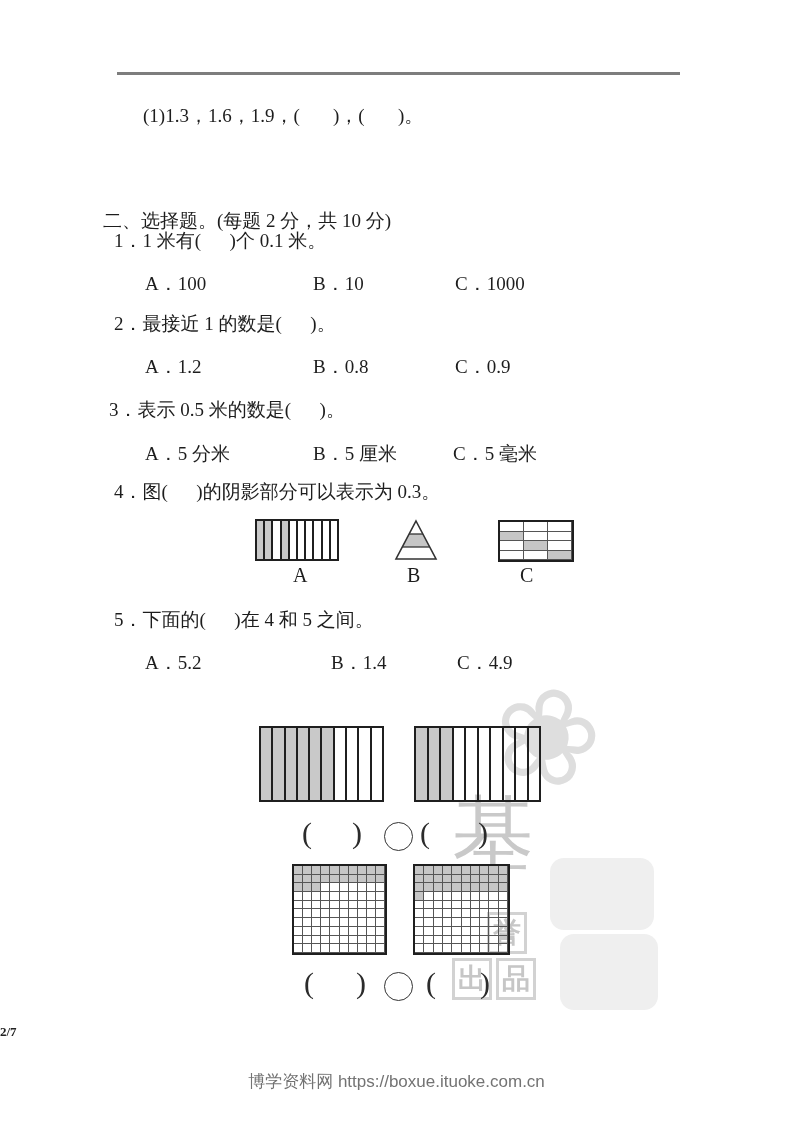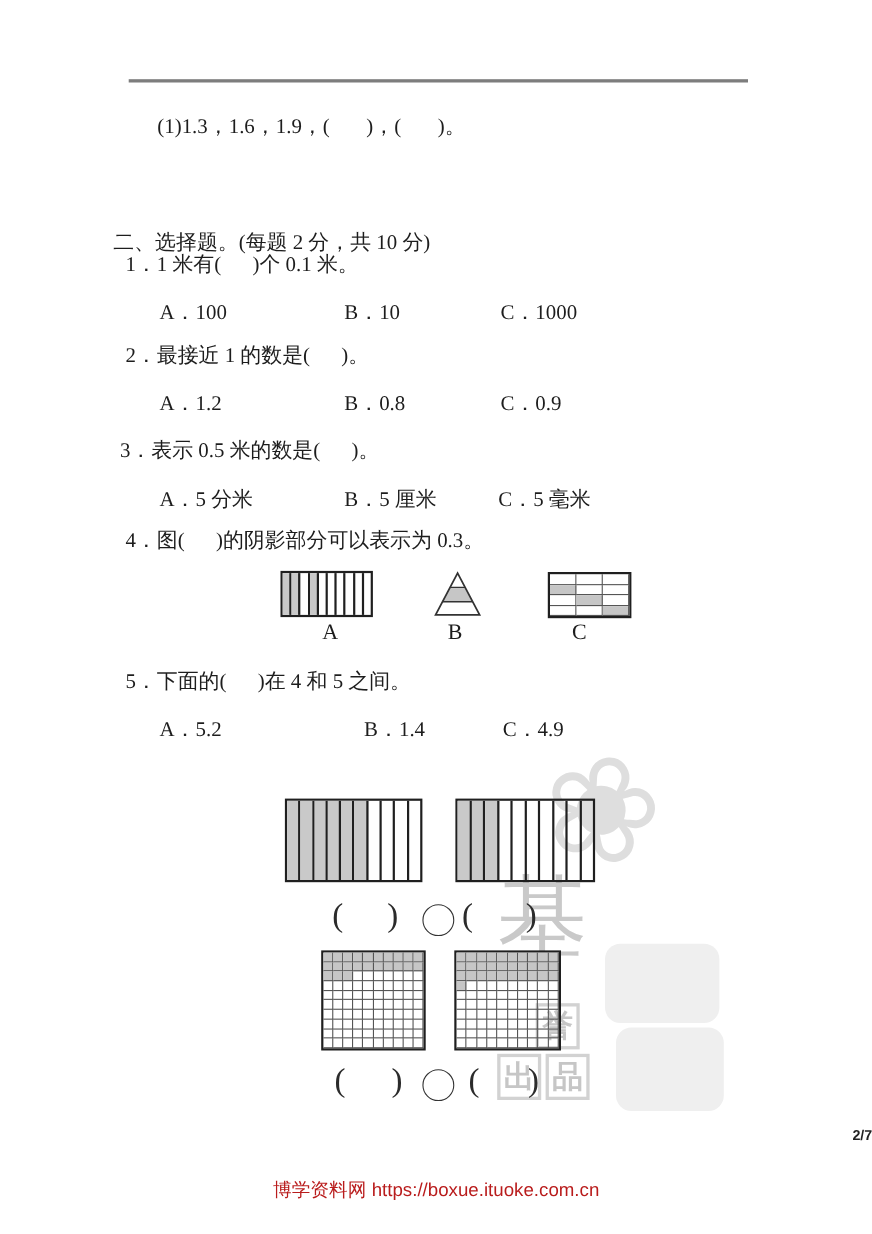--- a/index.html
+++ b/index.html
@@ -15,24 +15,24 @@
   .strip-rect { position:absolute; display:flex; border:2px solid #1f1f1f; }
   .strip { flex:1; border-right:2px solid #1f1f1f; background:transparent; }
   .strip:last-child { border-right:none; }
   .strip.shaded { background:#c9c9c9; }
   .grid-fig { position:absolute; display:grid; border:2px solid #1f1f1f; }
   .grid-fig .cell { border-right:1px solid #555; border-bottom:1px solid #555; background:transparent; }
   .grid-fig .cell.shaded { background:#c6c6c6; }
   .tri-fig { position:absolute; }
   .paren { position:absolute; font-size:30px; color:#2b2b2b; }
   .cmp-circle { position:absolute; width:29px; height:29px; border:1.6px solid #333; border-radius:50%; background:transparent; }
-  .page-num { position:absolute; left:0; right:0; top:1024px; text-align:right;
-    font-family:Liberation Sans, sans-serif; font-weight:bold; font-size:13px; color:#222; }
+  .page-num { position:absolute; left:0; right:0; top:1024px; text-align:left;
+    font-family:Liberation Serif, serif; font-weight:bold; font-size:13px; color:#222; }
   .footer { position:absolute; left:0; right:0; top:1070px; text-align:center;
-    font-family:"Liberation Sans","DejaVu Sans",sans-serif; font-size:17px; color:#b91c1c; }
+    font-family:"Liberation Sans","DejaVu Sans",sans-serif; font-size:17px; color:#737373; }
   
   .wm { position:absolute; color:#cfcfcf; }
   .wm-flower { left:492px; top:672px; font-size:130px; line-height:130px; color:#dedede; transform:rotate(14deg); }
   .wm-main { left:452px; top:792px; font-size:82px; line-height:86px; color:#c9c9c9; }
   .wm-blob { position:absolute; background:#efefef; border-radius:14px; }
   .wm-seal { position:absolute; width:40px; height:42px; border:3px solid #d2d2d2;
     color:#c6c6c6; font-size:28px; font-weight:bold; display:flex; align-items:center; justify-content:center; }
 </style>
 </head>
 <body>

